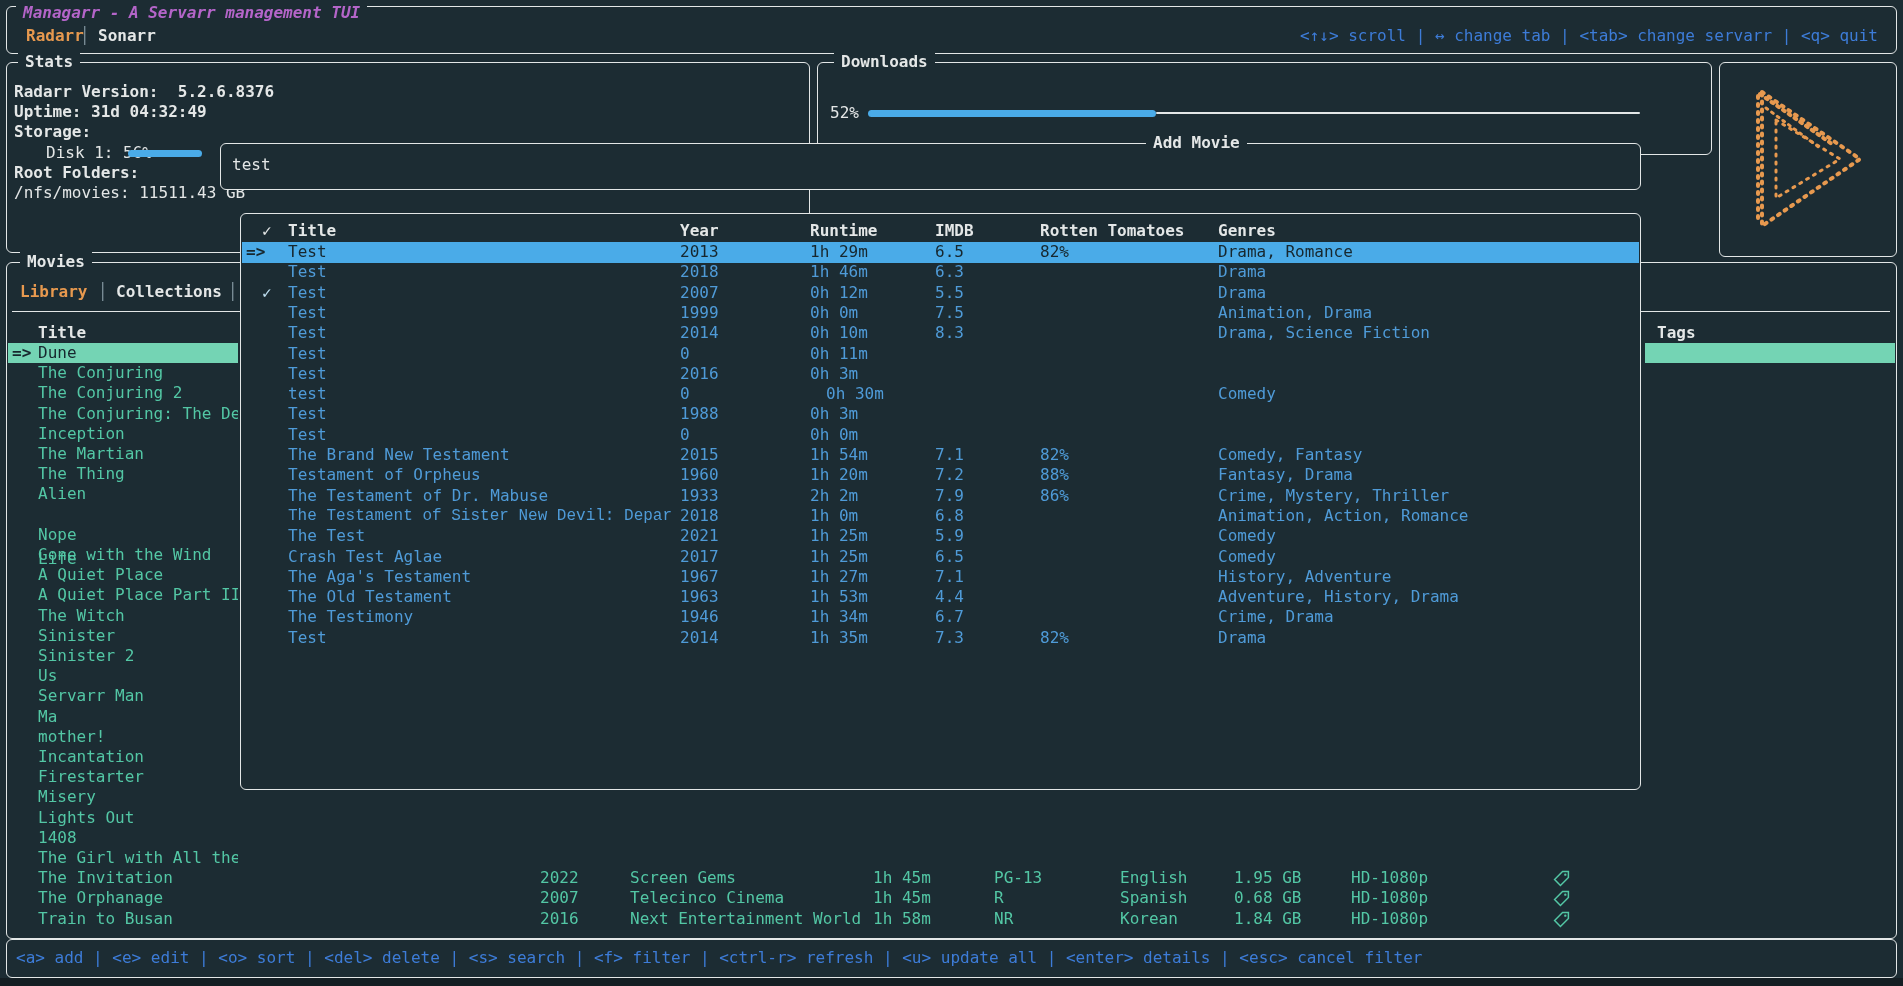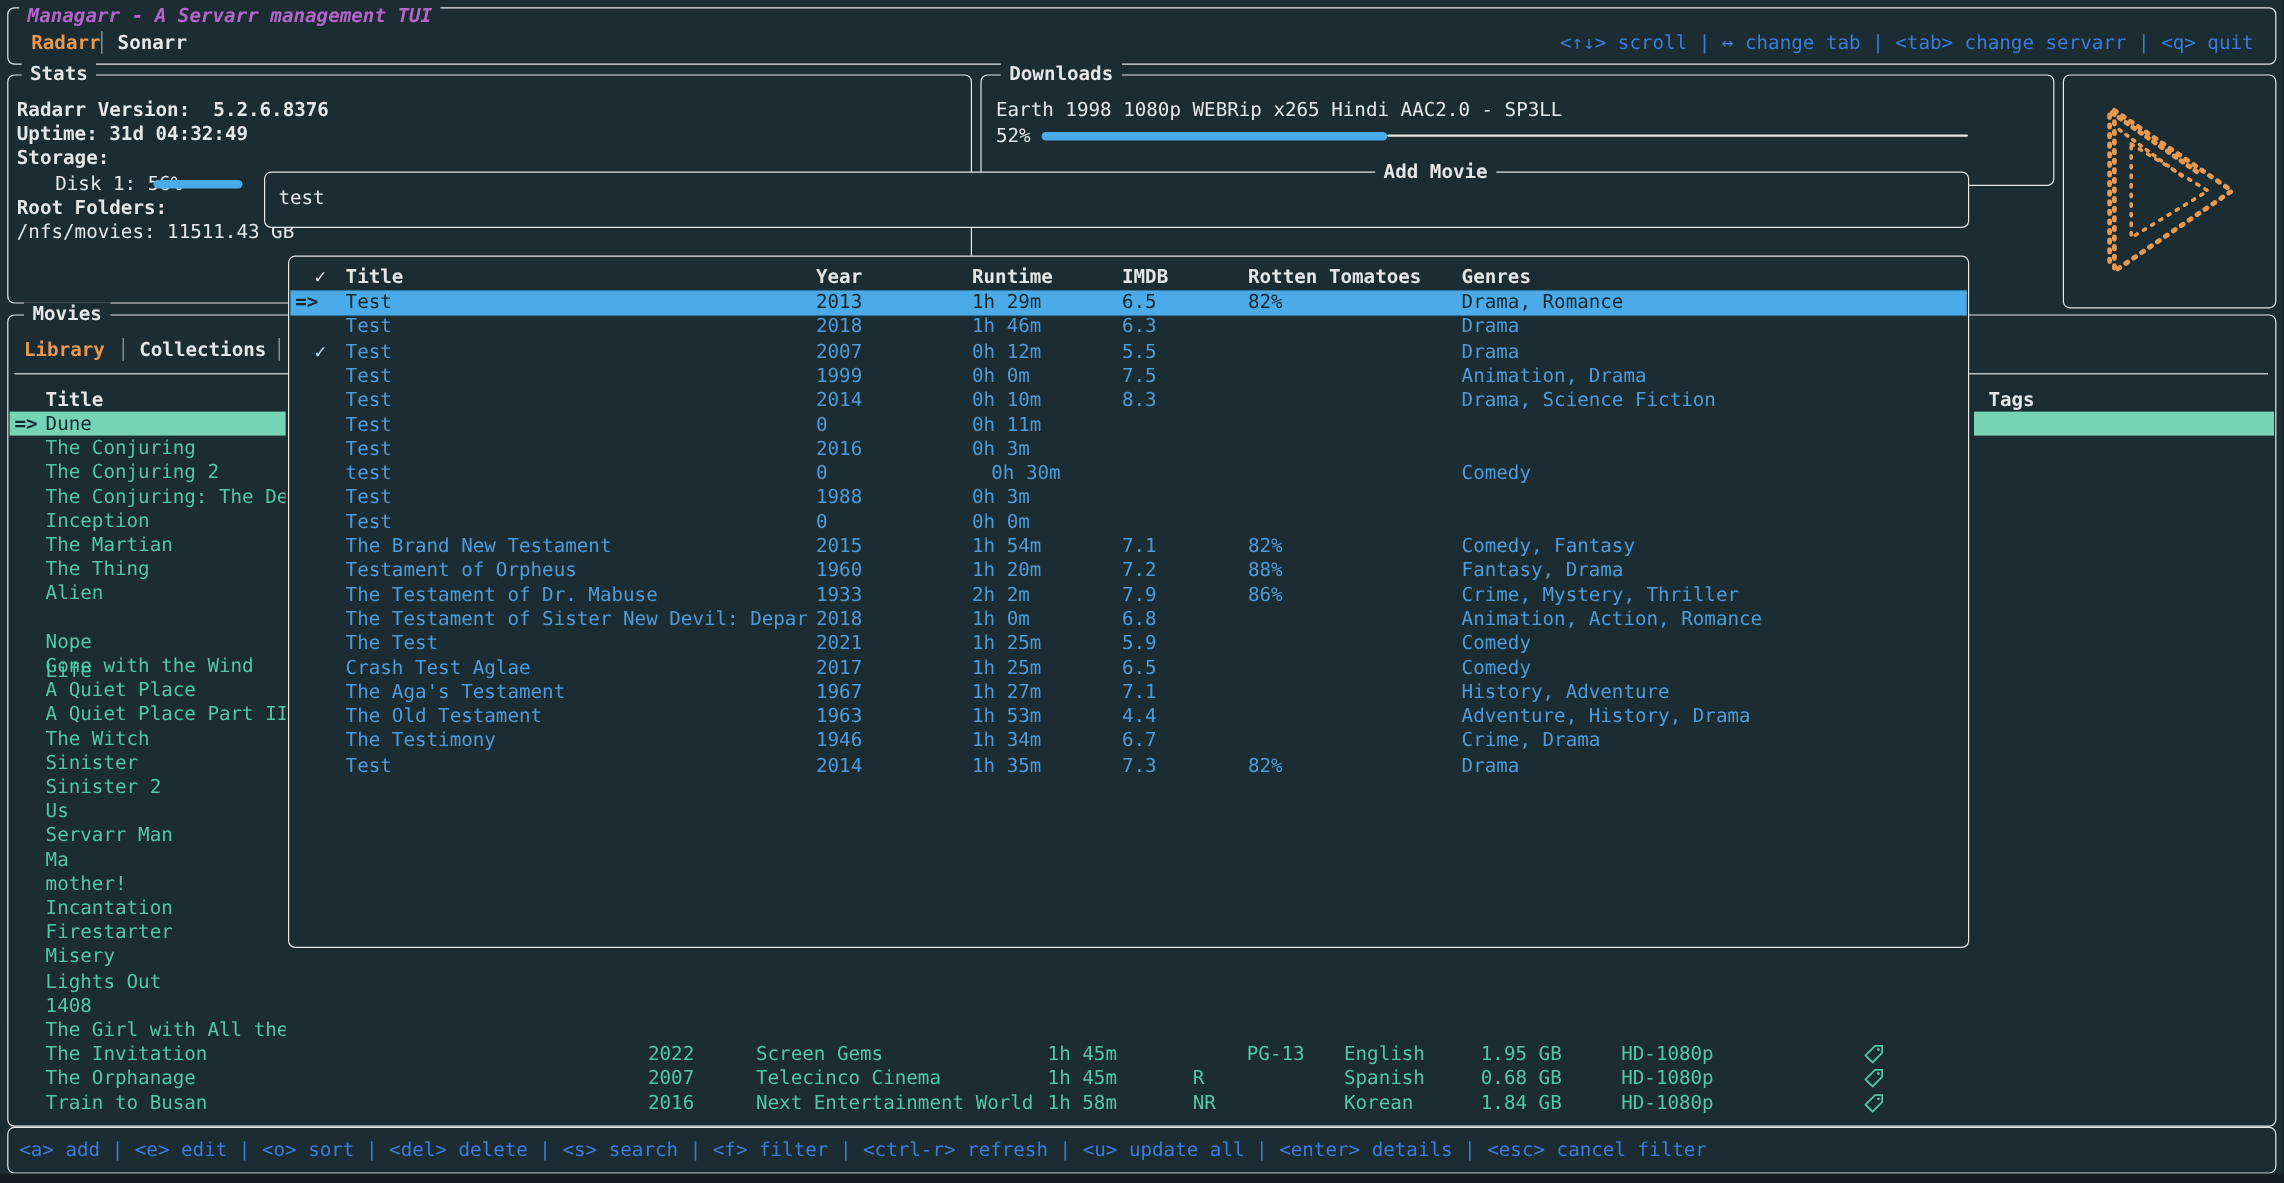--- a/index.html
+++ b/index.html
@@ -43,21 +43,20 @@
   <span class="t wt b" style="left:14px;top:82px;"><span>Radarr Version:</span>&nbsp;&nbsp;<span>5.2.6.8376</span></span>
   <span class="t wt b" style="left:14px;top:102px;"><span>Uptime:</span> <span>31d 04:32:49</span></span>
   <span class="t wt b" style="left:14px;top:122px;">Storage:</span>
   <span class="t wt" style="left:14px;top:143px;margin-left:32px;">Disk 1: 56%</span>
   <div class="bar" style="left:128px;top:150px;width:74px;height:7px;background:#4aabe8;"></div>
   <span class="t wt b" style="left:14px;top:163px;">Root Folders:</span>
   <span class="t wt" style="left:14px;top:183px;">/nfs/movies: 11511.43 GB</span>
 
   <div class="box" style="left:817px;top:62px;width:895px;height:93px;"></div>
   <span class="btitle wt" style="left:834px;top:52px;">Downloads</span>
-  <span class="t wt" style="left:830px;top:82px;">Earth 1998 1080p WEBRip x265 Hindi AAC2.0 - SP3LL</span>
   <span class="t wt" style="left:830px;top:103px;">52%</span>
   <div class="bar" style="left:868px;top:110px;width:288px;height:7px;background:#4aabe8;"></div>
   <div class="bar" style="left:1156px;top:112px;width:484px;height:2px;background:#e3e7e7;"></div>
 
   <div class="box" style="left:1719px;top:62px;width:178px;height:195px;"></div>
   <svg style="position:absolute;left:1736px;top:78px;" width="146" height="162" viewBox="0 0 146 162">
     <g stroke="#e7994f" fill="none" stroke-linecap="round">
       <line x1="22" y1="18" x2="22" y2="144" stroke-width="4" stroke-dasharray="2 6"></line>
       <path d="M26 14 L124 81 L26 148 Z" stroke-width="4" stroke-dasharray="2 6"></path>
       <path d="M40 42 L104 81 L40 120 Z" stroke-width="3" stroke-dasharray="2 6"></path>
@@ -155,21 +154,21 @@
         <span class="t tl clip" style="left: 38px; top: 828px; max-width: 200px;">1408</span>
       </div>
       <div>
         <span class="t tl clip" style="left: 38px; top: 848px; max-width: 200px;">The Girl with All the</span>
       </div>
       <div>
         <span class="t tl clip" style="left: 38px; top: 868px; max-width: 200px;">The Invitation</span>
         <span class="t tl" style="left: 540px; top: 868px;">2022</span>
         <span class="t tl" style="left: 630px; top: 868px;">Screen Gems</span>
         <span class="t tl" style="left: 873px; top: 868px;">1h 45m</span>
-        <span class="t tl" style="left: 994px; top: 868px; margin-left: 45px;">PG-13</span>
+        <span class="t tl" style="left: 994px; top: 868px;">PG-13</span>
         <span class="t tl" style="left: 1120px; top: 868px;">English</span>
         <span class="t tl" style="left: 1234px; top: 868px;">1.95 GB</span>
         <span class="t tl" style="left: 1351px; top: 868px;">HD-1080p</span>
         <span class="t" style="left: 1553px; top: 870px;"><svg width="17" height="17" viewBox="0 0 16 16" style="display:block">
             <path d="M1.5 9 L9 1.5 L14.5 1.5 L14.5 7 L7 14.5 Z" fill="none" stroke="#53c7a5" stroke-width="1.4"></path>
             <circle cx="11.6" cy="4.4" r="1.1" fill="#53c7a5"></circle>
           </svg></span>
       </div>
       <div>
         <span class="t tl clip" style="left: 38px; top: 888px; max-width: 200px;">The Orphanage</span>
@@ -317,21 +316,21 @@
       </div>
       <div>
         <span class="t bl clip" style="left: 288px; top: 486px; z-index: 11; max-width: 388px;">The Testament of Dr. Mabuse</span>
         <span class="t bl" style="left: 680px; top: 486px; z-index: 11;">1933</span>
         <span class="t bl" style="left: 810px; top: 486px; z-index: 11;">2h 2m</span>
         <span class="t bl" style="left: 935px; top: 486px; z-index: 11;">7.9</span>
         <span class="t bl" style="left: 1040px; top: 486px; z-index: 11;">86%</span>
         <span class="t bl" style="left: 1218px; top: 486px; z-index: 11;">Crime, Mystery, Thriller</span>
       </div>
       <div>
-        <span class="t bl clip" style="left: 288px; top: 506px; z-index: 11; max-width: 388px;">The Testament of Sister New Devil: Depar</span>
+        <span class="t bl clip" style="left: 288px; top: 506px; z-index: 11; max-width: 388px; font-family: Liberation Mono, monospace;">The Testament of Sister New Devil: Depar</span>
         <span class="t bl" style="left: 680px; top: 506px; z-index: 11;">2018</span>
         <span class="t bl" style="left: 810px; top: 506px; z-index: 11;">1h 0m</span>
         <span class="t bl" style="left: 935px; top: 506px; z-index: 11;">6.8</span>
         <span class="t bl" style="left: 1040px; top: 506px; z-index: 11;"></span>
         <span class="t bl" style="left: 1218px; top: 506px; z-index: 11;">Animation, Action, Romance</span>
       </div>
       <div>
         <span class="t bl clip" style="left: 288px; top: 526px; z-index: 11; max-width: 388px;">The Test</span>
         <span class="t bl" style="left: 680px; top: 526px; z-index: 11;">2021</span>
         <span class="t bl" style="left: 810px; top: 526px; z-index: 11;">1h 25m</span>

